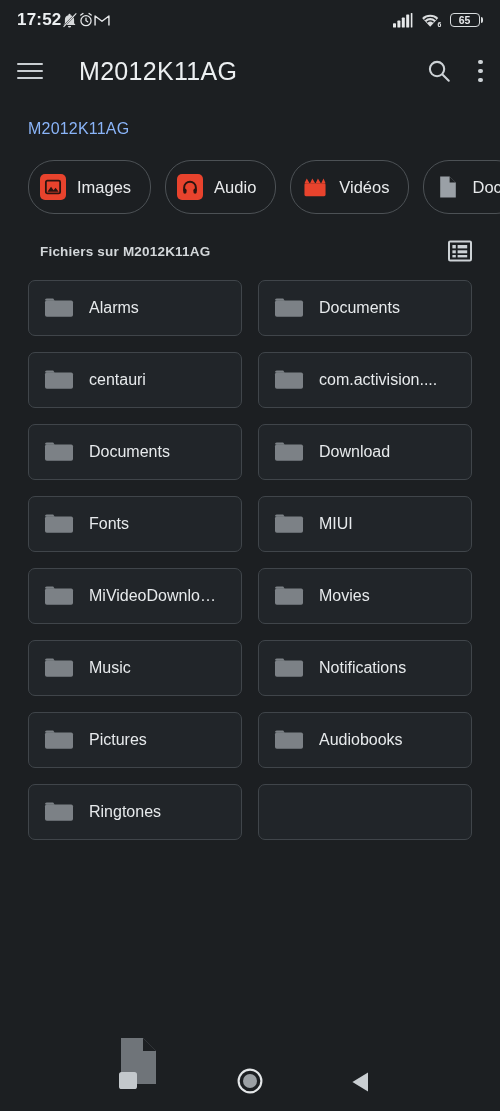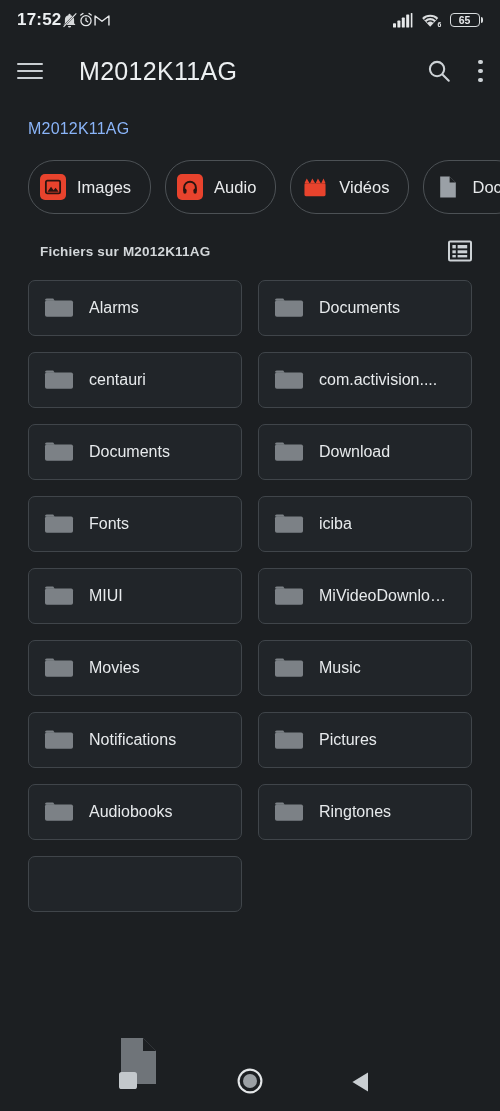--- a/index.html
+++ b/index.html
@@ -312,29 +312,20 @@
       </span>
       <span class="card-name">Fonts</span>
     </div>
     <div class="card">
       <span style="flex: 0 0 auto; display: flex;">
         <svg width="30" height="24" viewBox="0 0 30 24">
           <path d="M1 4.2a1.6 1.6 0 0 1 1.6-1.6h6.6l1.5 2.1h-8.1z" fill="#7c8186"></path>
           <rect x="1" y="4.4" width="28" height="16.4" rx="1.8" fill="#7c8186"></rect>
         </svg>
       </span>
-      <span class="card-name">iciba</span>
-    </div>
-    <div class="card">
-      <span style="flex: 0 0 auto; display: flex;">
-        <svg width="30" height="24" viewBox="0 0 30 24">
-          <path d="M1 4.2a1.6 1.6 0 0 1 1.6-1.6h6.6l1.5 2.1h-8.1z" fill="#7c8186"></path>
-          <rect x="1" y="4.4" width="28" height="16.4" rx="1.8" fill="#7c8186"></rect>
-        </svg>
-      </span>
       <span class="card-name">MIUI</span>
     </div>
     <div class="card">
       <span style="flex: 0 0 auto; display: flex;">
         <svg width="30" height="24" viewBox="0 0 30 24">
           <path d="M1 4.2a1.6 1.6 0 0 1 1.6-1.6h6.6l1.5 2.1h-8.1z" fill="#7c8186"></path>
           <rect x="1" y="4.4" width="28" height="16.4" rx="1.8" fill="#7c8186"></rect>
         </svg>
       </span>
       <span class="card-name">MiVideoDownlo…</span>

